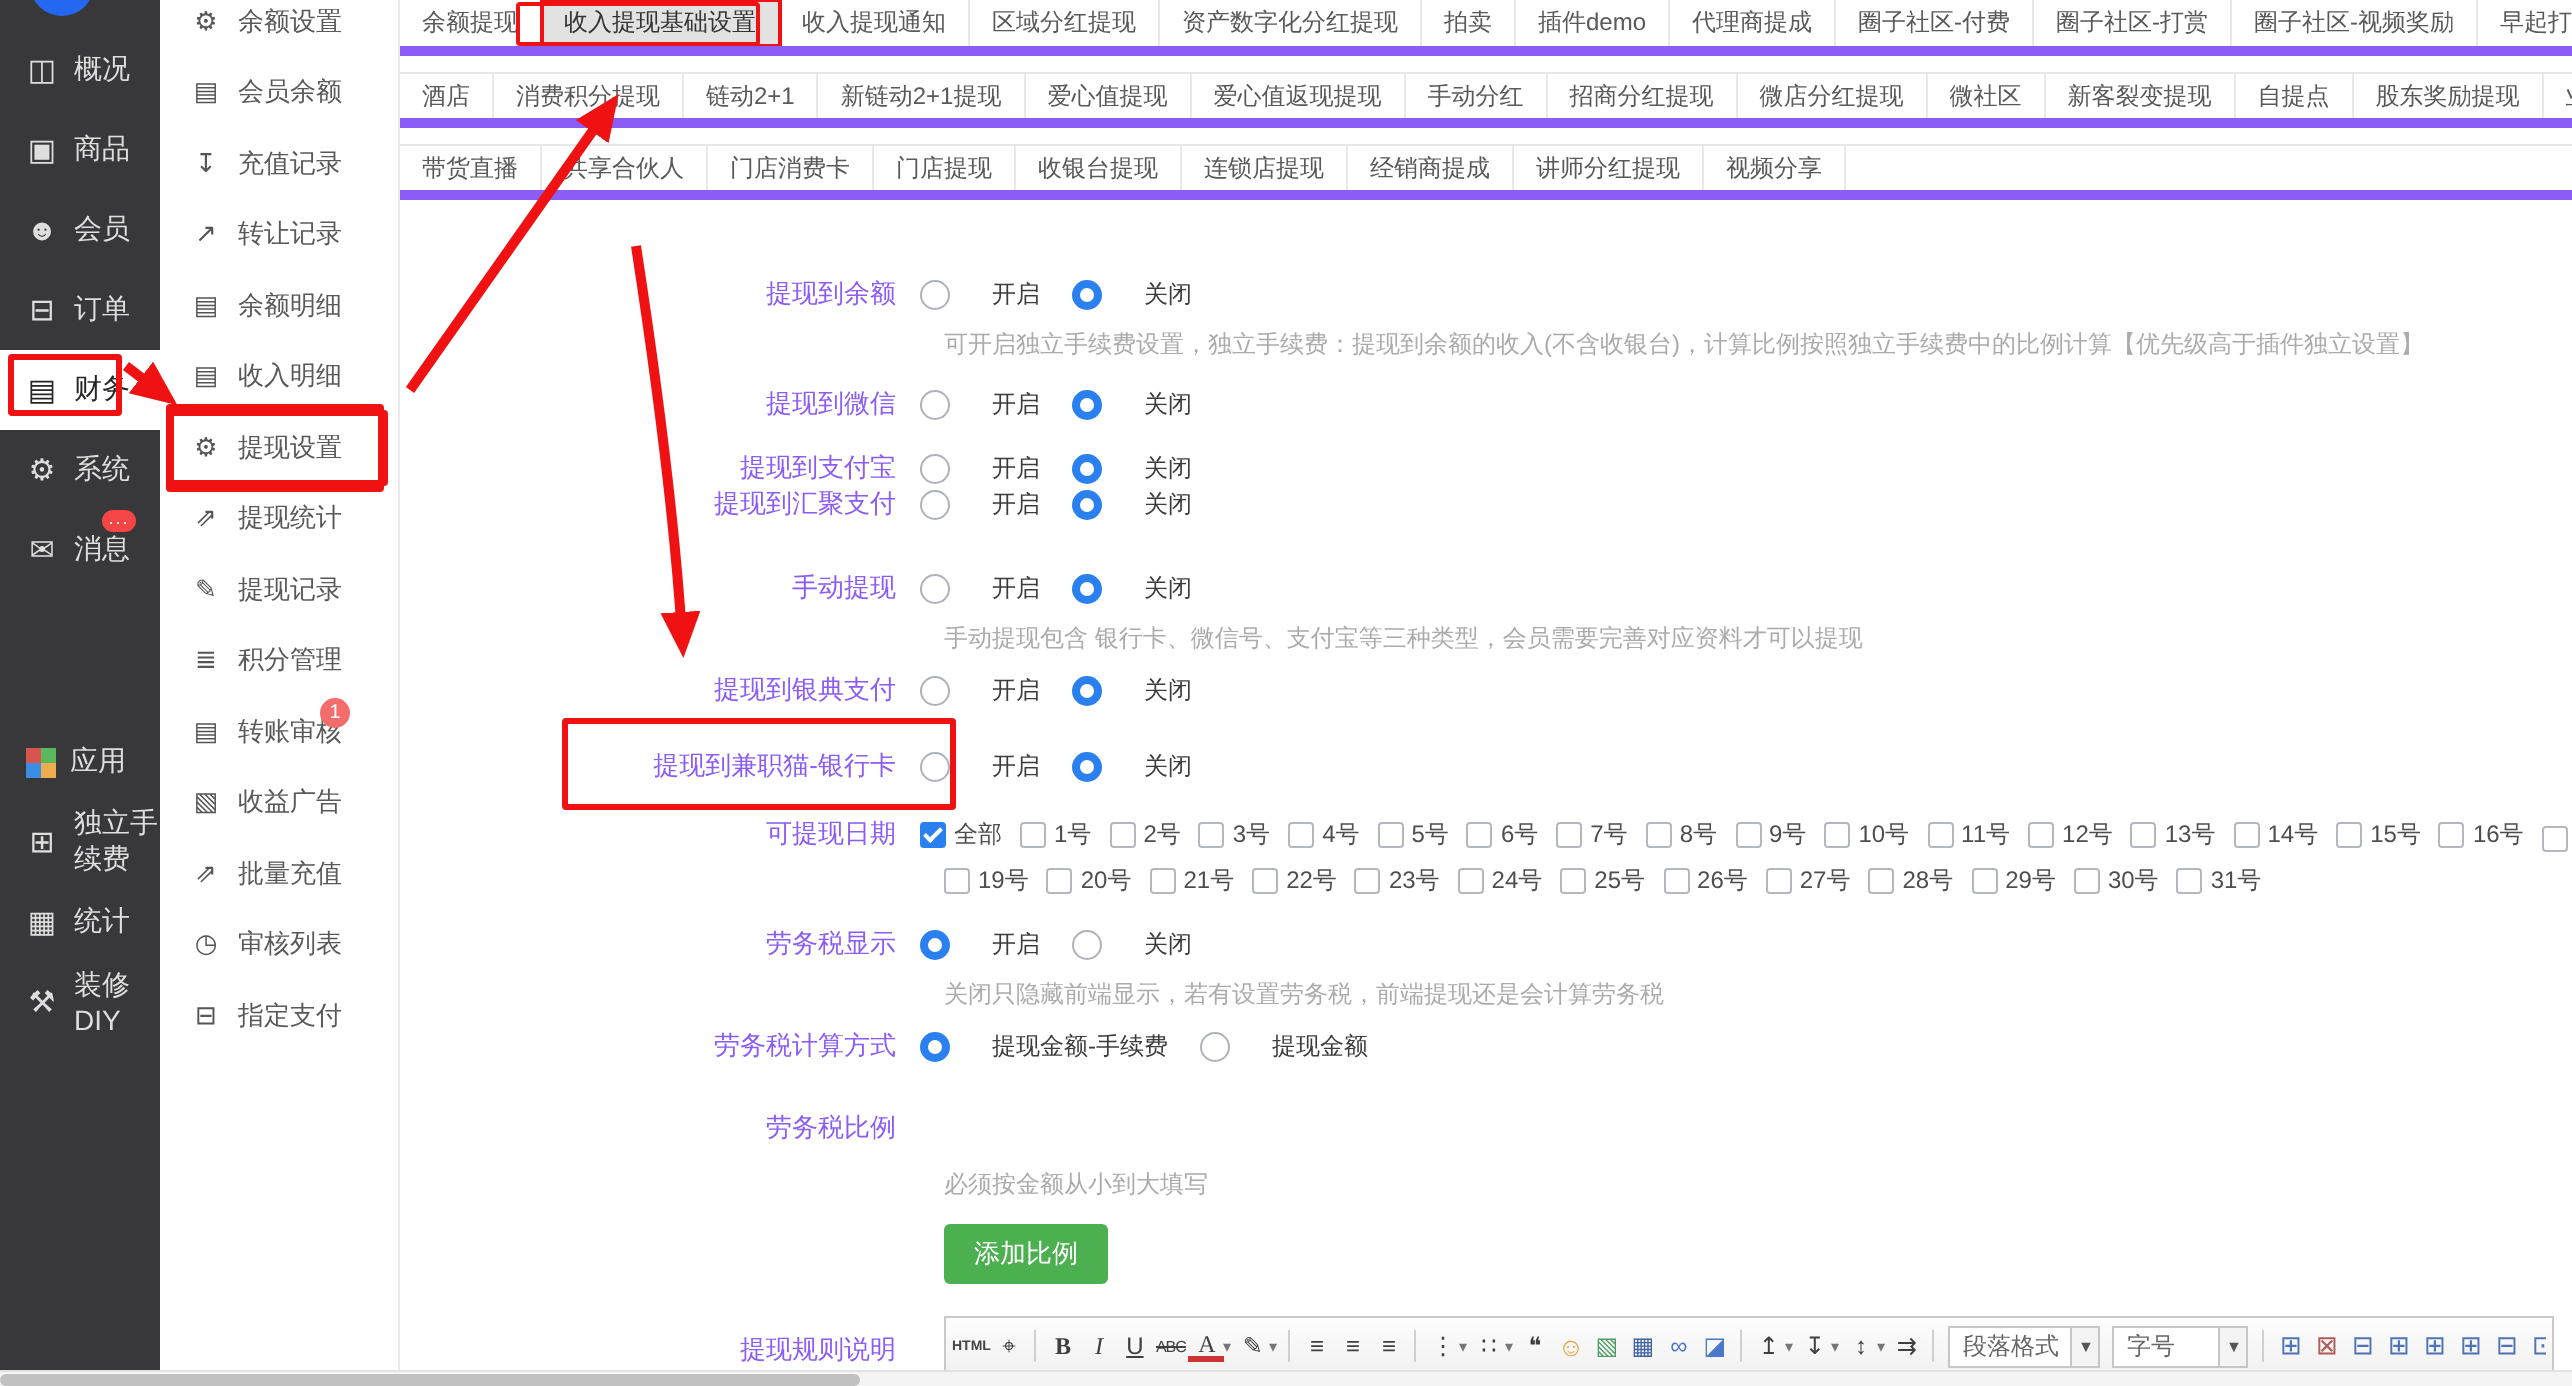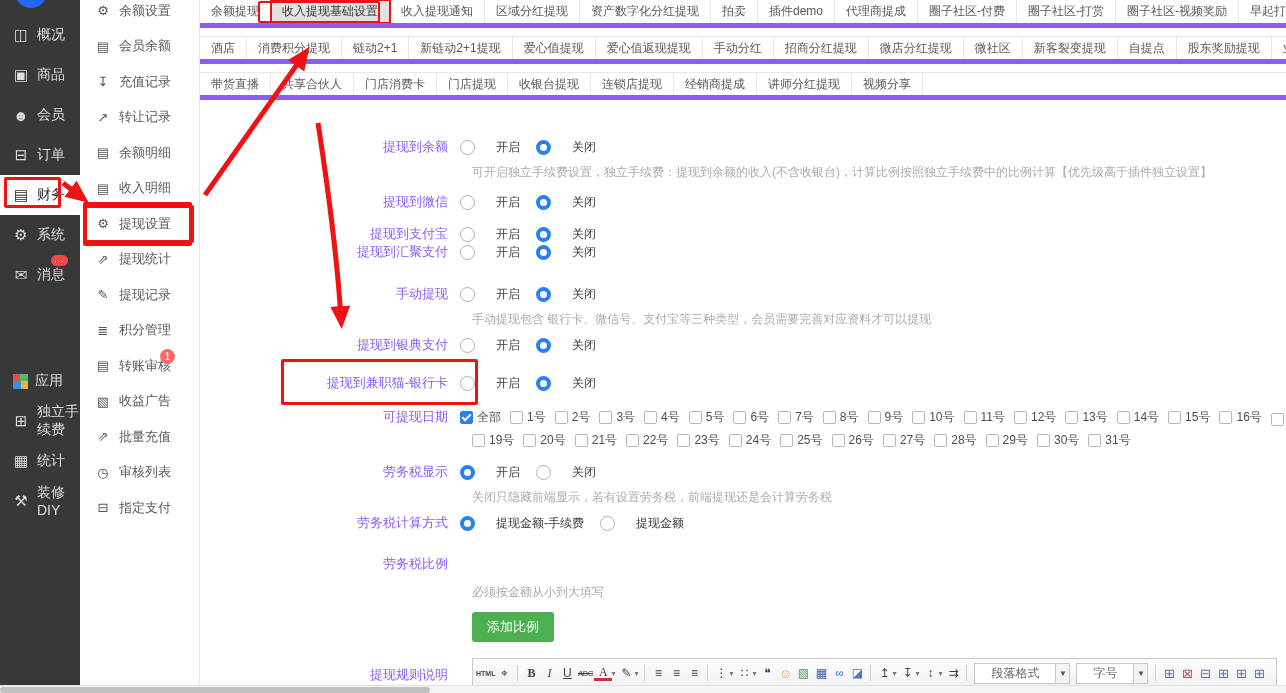--- a/index.html
+++ b/index.html
@@ -66,21 +66,21 @@
   .i-underline{text-decoration:underline}
   .i-strikethrough{font-size:8px;text-decoration:line-through;letter-spacing:-.5px}
   .i-font-color{line-height:1;border-bottom:3px solid #c33;height:15px}
   .i-emoticon{color:#e8a33d;font-size:13px}
   .i-insert-image{color:#4c9e63}
   .i-insert-video{color:#3f62a0}
   .i-eraser,.i-link{color:#4a78c8}
   .i-insert-table,.i-insert-title,.i-insert-row,.i-insert-col,.i-merge-cells,.i-split-cell,.i-table-full,.i-table-fit{color:#4f74b4;font-size:13px}
   .i-delete-table{color:#b05a5a;font-size:13px}
   .tb-select{display:flex;align-items:center;height:21px;border:1px solid #c6c6c6;background:#fff;margin:0 3px;flex:none;cursor:pointer}
-  .tb-select .lab{padding:0 16px;font-size:12px;color:#666;min-width:52px}
+  .tb-select .lab{padding:0 6px;font-size:12px;color:#666;min-width:52px}
   .tb-select .arr{width:14px;height:100%;border-left:1px solid #c6c6c6;display:flex;align-items:center;justify-content:center;font-size:8px;color:#555;background:#f3f3f3}
 
   
   .ann{position:absolute;inset:0;pointer-events:none;z-index:50}
   .abox{position:absolute;border:3px solid var(--ann-red);border-radius:2px}
 
   
   .hscroll{position:absolute;left:0;right:0;bottom:0;height:8px;background:#f4f4f4;border-top:1px solid #e2e2e2;z-index:40}
   .hthumb{height:6px;margin-top:1px;width:430px;border-radius:3px;background:#c1c1c1}
 </style>

